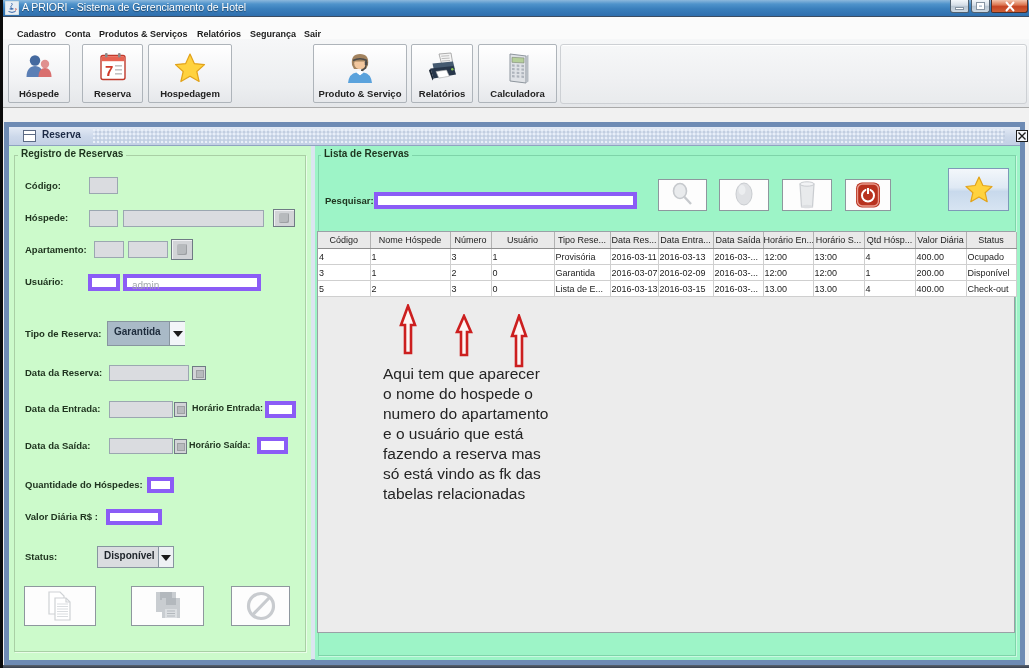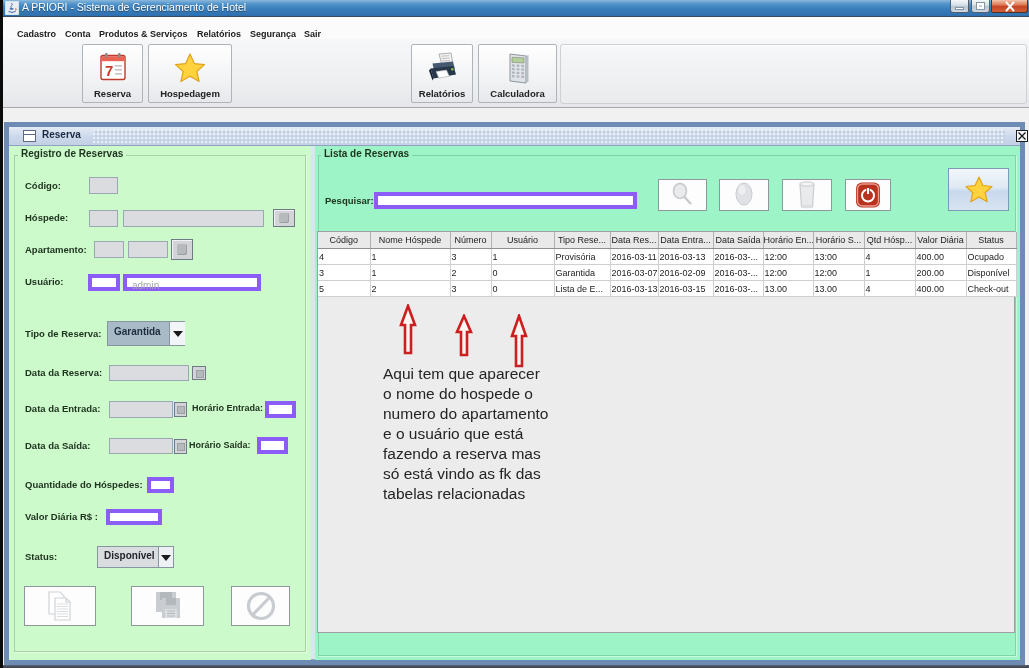--- a/index.html
+++ b/index.html
@@ -53,38 +53,61 @@
   <div class="abs" style="left:3px;top:16px;width:1026px;height:23px;background:#fbfbfb;border-top:1px solid #3c4d63;box-sizing:border-box;">
     <span class="mitem" style="left:7px;">Cadastro</span>
     <span class="mitem" style="left:55px;">Conta</span>
     <span class="mitem" style="left:89px;">Produtos &amp; Serviços</span>
     <span class="mitem" style="left:187px;">Relatórios</span>
     <span class="mitem" style="left:240px;">Segurança</span>
     <span class="mitem" style="left:294px;">Sair</span>
   </div>
 
   <div class="abs" style="left:3px;top:39px;width:1026px;height:69px;background:linear-gradient(180deg,#f6f7f8 0%,#eceef0 70%,#e4e6e9 100%);border-bottom:1px solid #a9a9a9;box-sizing:border-box;">
+    <div class="tbtn" style="left:5px;width:62px;">
+      <svg width="32" height="30" viewBox="0 0 32 30">
+        <circle cx="12" cy="8.5" r="5.2" fill="#44699f"></circle>
+        <path d="M3.5 25 c0-7.5 3.8-11 8.5-11 s8.5 3.5 8.5 11 z" fill="#5b7fb5"></path>
+        <circle cx="22" cy="12" r="4.2" fill="#e0908f"></circle>
+        <path d="M15.5 25 c0-6 2.9-9 6.5-9 s6.5 3 6.5 9 z" fill="#d96f6e"></path>
+      </svg>
+      <div class="cap">Hóspede</div>
+    </div>
     <div class="tbtn" style="left:79px;width:61px;">
       <svg width="28" height="30" viewBox="0 0 28 30">
         <rect x="2" y="3.5" width="24" height="24" rx="2" fill="#ffffff" stroke="#c0392b" stroke-width="1.4"></rect>
         <rect x="2.8" y="4.2" width="22.4" height="5" fill="#e86352"></rect>
         <rect x="6" y="1" width="2.6" height="4.5" rx="1" fill="#8a8a8a"></rect>
         <rect x="19" y="1" width="2.6" height="4.5" rx="1" fill="#8a8a8a"></rect>
         <text x="6" y="24" font-size="15" font-weight="bold" fill="#cf3a28" font-family="Liberation Sans">7</text>
         <rect x="16" y="13" width="7" height="1.6" fill="#c4c4c4"></rect>
         <rect x="16" y="17" width="7" height="1.6" fill="#c4c4c4"></rect>
         <rect x="16" y="21" width="7" height="1.6" fill="#c4c4c4"></rect>
       </svg>
       <div class="cap">Reserva</div>
     </div>
     <div class="tbtn" style="left:145px;width:84px;">
       <svg width="34" height="32" viewBox="0 0 34 32">
         <path d="M17 2 L21.3 11.6 31.5 12.6 23.8 19.5 26.1 29.5 17 24.2 7.9 29.5 10.2 19.5 2.5 12.6 12.7 11.6 Z" fill="#ffd23e" stroke="#e2a31b" stroke-width="1.2" stroke-linejoin="round"></path>
       </svg>
       <div class="cap">Hospedagem</div>
+    </div>
+    <div class="tbtn" style="left:310px;width:94px;">
+      <svg width="30" height="32" viewBox="0 0 30 32">
+        <path d="M7 13 q-1.5 -11 8 -11 q9.5 0 8 11 l-2 4 -12 0 Z" fill="#a2835f"></path>
+        <circle cx="15" cy="11.5" r="5.8" fill="#f2c79e"></circle>
+        <path d="M8.7 9.5 q0 -5 6.3 -5 q6.3 0 6.3 5" fill="#a2835f"></path>
+        <path d="M8 8.5 q7 -3.5 14 0" fill="none" stroke="#4a4a4a" stroke-width="1.6"></path>
+        <rect x="19.8" y="9" width="2.6" height="4.6" rx="1.2" fill="#4a4a4a"></rect>
+        <path d="M20.6 13.5 q0.6 3.2 -3 4.4" fill="none" stroke="#4a4a4a" stroke-width="1.2"></path>
+        <circle cx="17.2" cy="18.3" r="1.2" fill="#4a4a4a"></circle>
+        <path d="M3 31 q1 -9.5 8.5 -10.5 l3.5 2.8 3.5 -2.8 q7.5 1 8.5 10.5 Z" fill="#5aa2dc"></path>
+        <path d="M11.5 20.5 l3.5 2.8 3.5 -2.8 -1.2 -1.6 -4.6 0 Z" fill="#ffffff"></path>
+      </svg>
+      <div class="cap">Produto &amp; Serviço</div>
     </div>
     <div class="tbtn" style="left:408px;width:62px;">
       <svg width="32" height="32" viewBox="0 0 32 32">
         <path d="M13 2 l12 -1 1.6 9.5 -11 1.2 Z" fill="#f4f4f4" stroke="#9a9a9a" stroke-width="0.8"></path>
         <path d="M15.2 4.2 l8 -0.5 M15.6 6.6 l8 -0.5 M16 9 l8 -0.5" stroke="#bdbdbd" stroke-width="1"></path>
         <path d="M6.5 11.5 L27 9.5 29 17.5 8.5 20.5 Z" fill="#455a70"></path>
         <path d="M4.5 16.5 L27.5 14 30 22.5 7.5 26.5 Z" fill="#27364a"></path>
         <path d="M4.5 16.5 L7.5 26.5 6.5 28.5 3 18.5 Z" fill="#16202e"></path>
         <path d="M10 19.5 l10.5 -1.4 2.8 6.2 -10.5 1.8 Z" fill="#ffffff" stroke="#a8a8a8" stroke-width="0.6"></path>
         <circle cx="26.3" cy="17.3" r="1.2" fill="#8fcb57"></circle>

